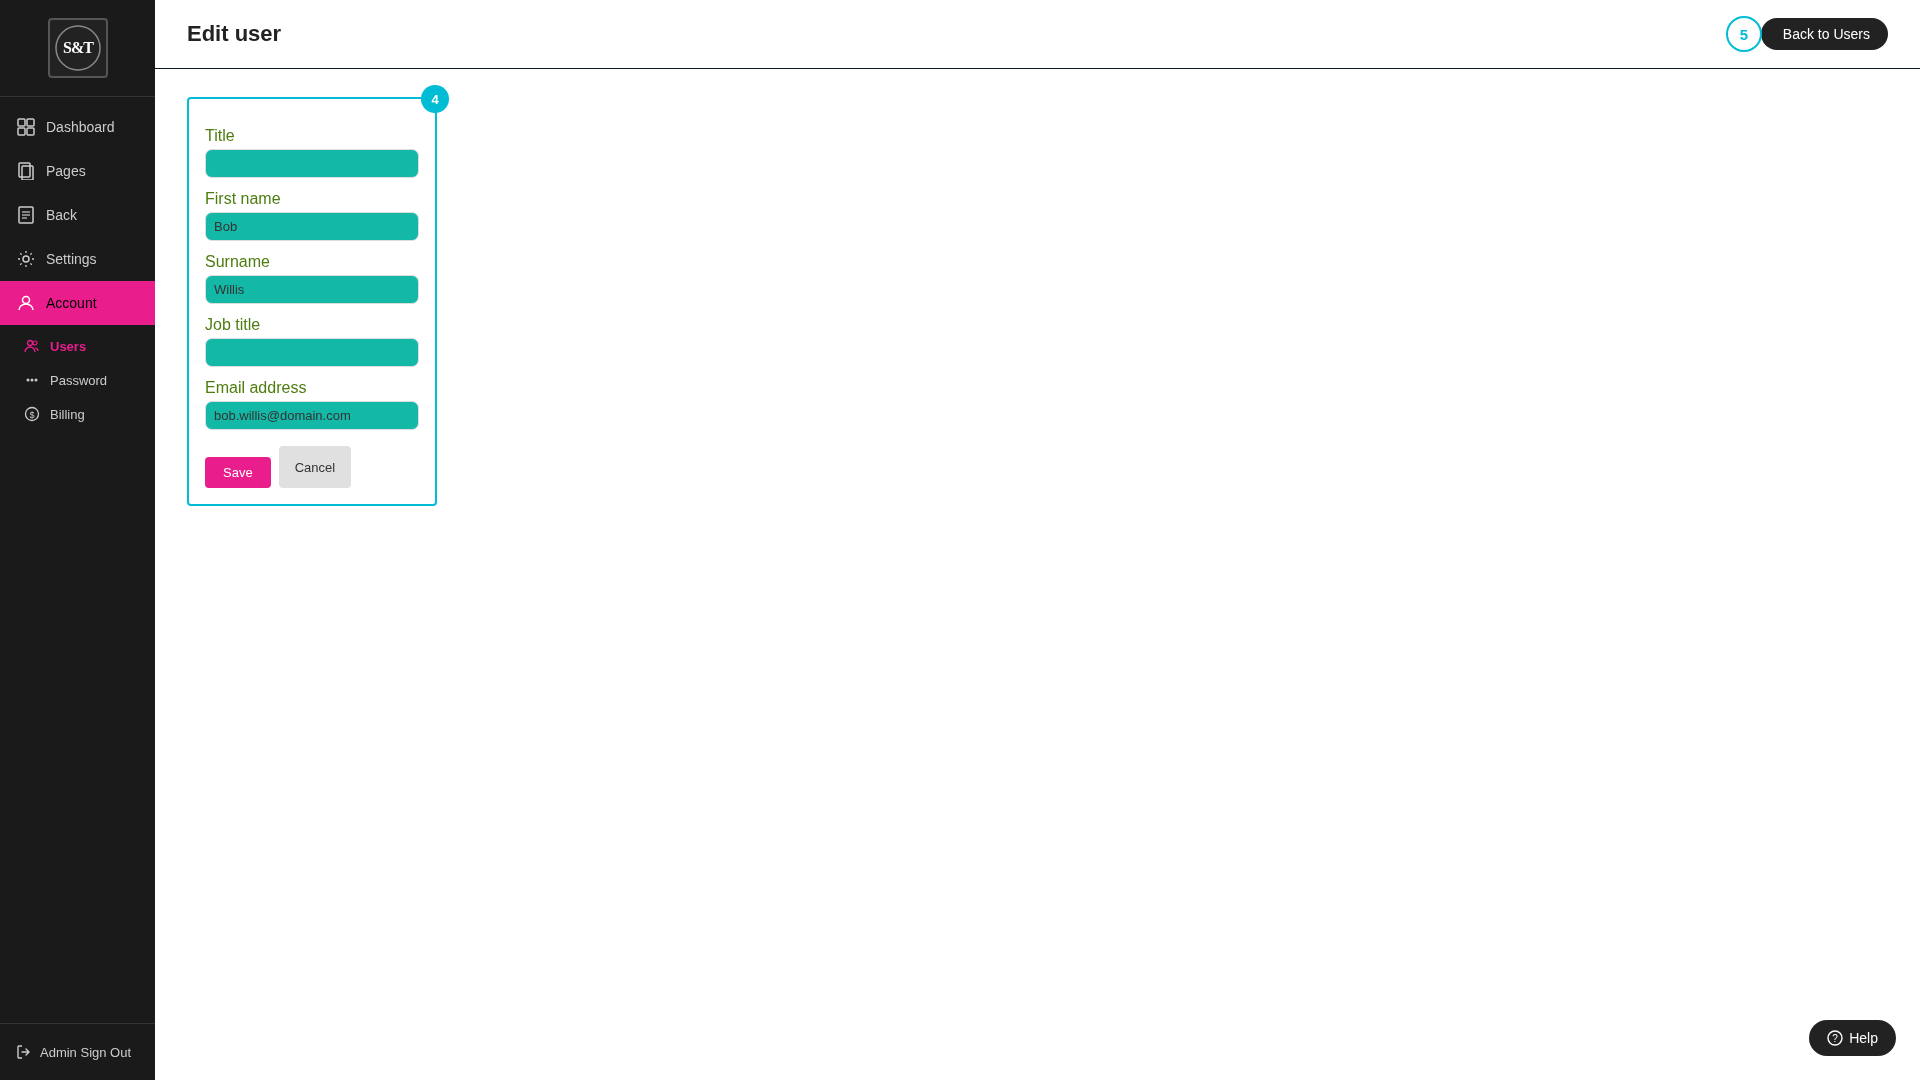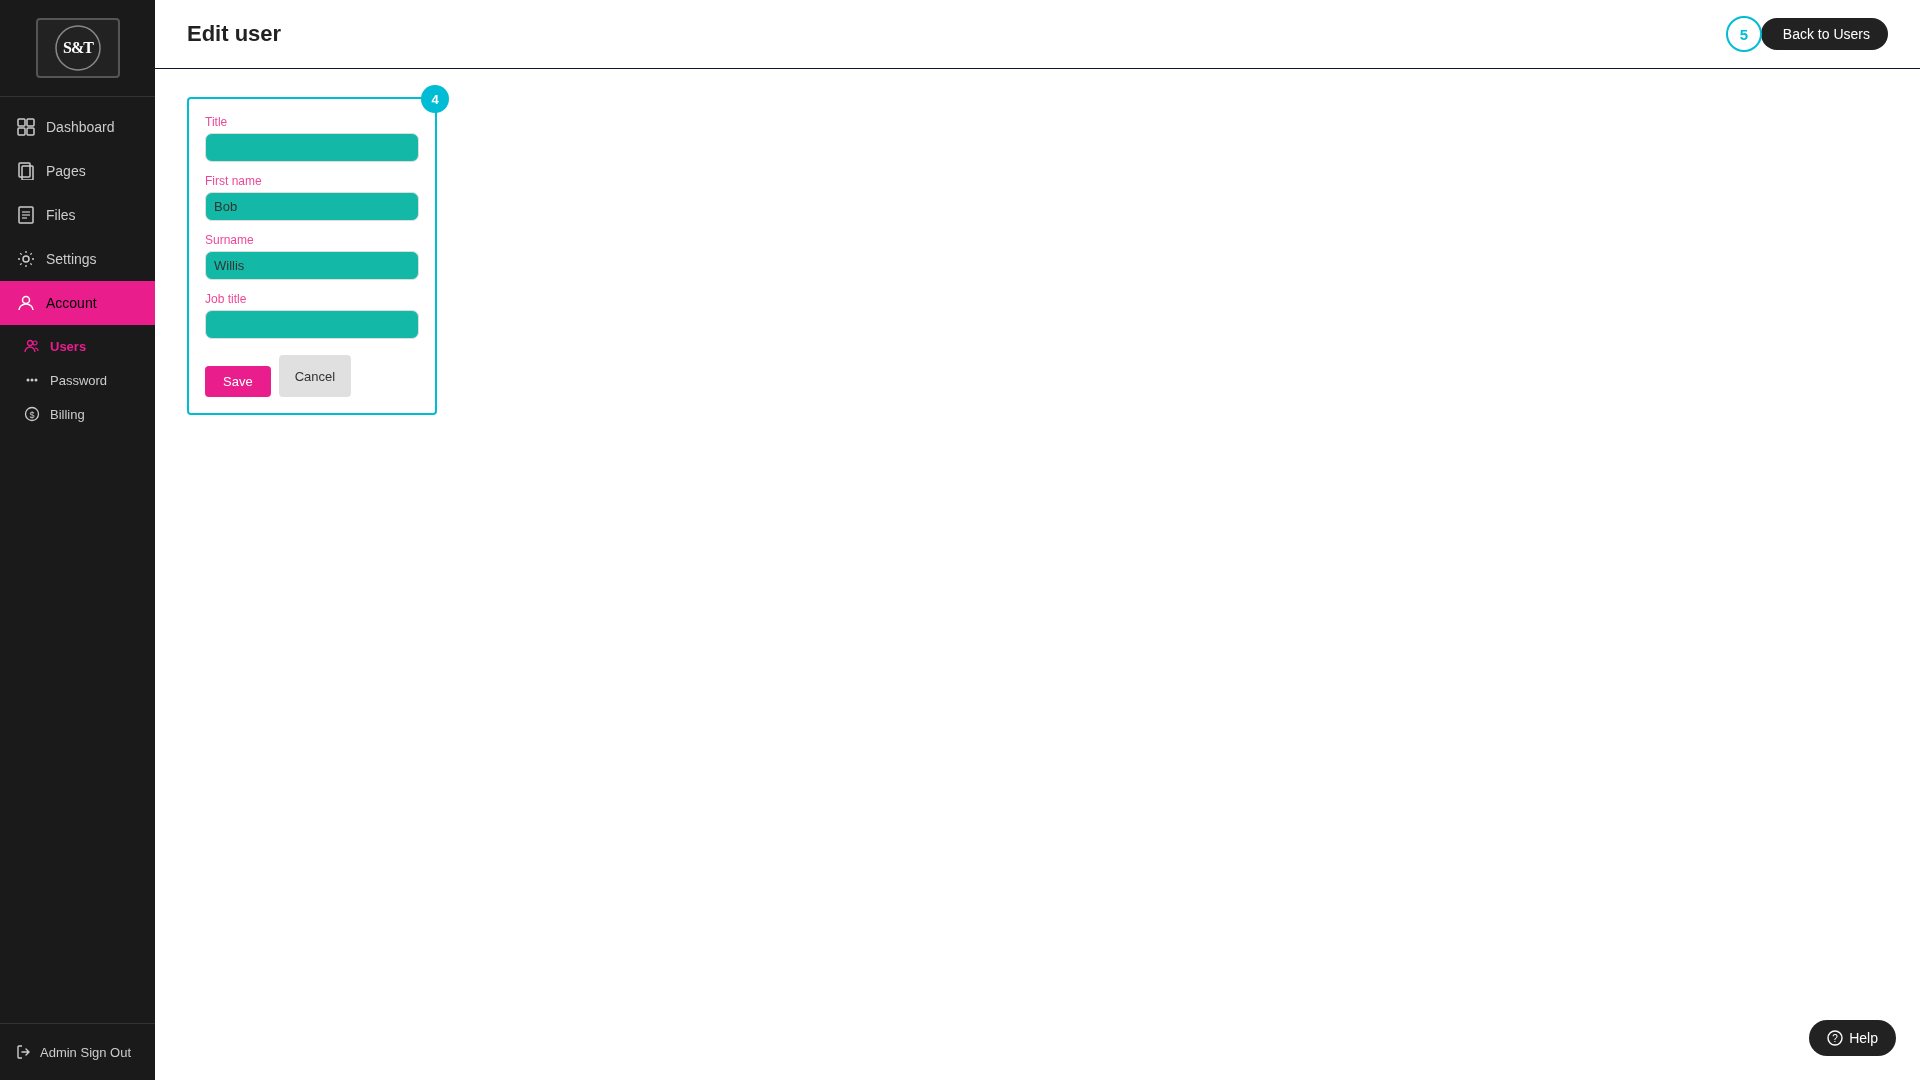--- a/index.html
+++ b/index.html
@@ -18,21 +18,21 @@
 
     .sidebar-logo {
       display: flex;
       align-items: center;
       justify-content: center;
       padding: 18px 12px;
       border-bottom: 1px solid #333;
     }
 
     .logo-box {
-      width: 84px;
+      width: 60px;
       height: 60px;
       background: #222;
       border: 2px solid #555;
       border-radius: 4px;
       display: flex;
       align-items: center;
       justify-content: center;
       font-size: 20px;
       font-weight: bold;
       color: #fff;
@@ -191,23 +191,24 @@
       font-size: 13px;
       font-weight: bold;
     }
 
     .form-group {
       margin-bottom: 12px;
     }
 
     .form-label {
       display: block;
-      font-size: 12px;
-      color: #ec4899;
+      font-size: 16px;
+      color: #4d7c0f;
       margin-bottom: 4px;
+      margin-top: 12px;
     }
 
     .form-input {
       width: 100%;
       padding: 6px 8px;
       border: 1px solid #ddd;
       border-radius: 7px;
       font-size: 13px;
       background: #14b8a6;
       color: #333;
@@ -302,21 +303,21 @@
 
     <div class="nav-item">
       <span class="nav-icon">
         <svg width="18" height="18" viewBox="0 0 18 18" fill="none">
           <rect x="2" y="1" width="14" height="16" rx="1" stroke="#ccc" stroke-width="1.5" fill="none"></rect>
           <line x1="5" y1="6" x2="13" y2="6" stroke="#ccc" stroke-width="1.2"></line>
           <line x1="5" y1="9" x2="13" y2="9" stroke="#ccc" stroke-width="1.2"></line>
           <line x1="5" y1="12" x2="10" y2="12" stroke="#ccc" stroke-width="1.2"></line>
         </svg>
       </span>
-      <span>Files</span>
+      <span>Back</span>
     </div>
 
     <div class="nav-item">
       <span class="nav-icon">
         <svg width="18" height="18" viewBox="0 0 18 18" fill="none">
           <circle cx="9" cy="9" r="3" stroke="#ccc" stroke-width="1.5" fill="none"></circle>
           <path d="M9 1v2M9 15v2M1 9h2M15 9h2M3.22 3.22l1.42 1.42M13.36 13.36l1.42 1.42M3.22 14.78l1.42-1.42M13.36 4.64l1.42-1.42" stroke="#ccc" stroke-width="1.3"></path>
         </svg>
       </span>
       <span>Settings</span>
@@ -412,20 +413,24 @@
       <div class="form-group">
         <label class="form-label">Surname</label>
         <input class="form-input" type="text" value="Willis" style="">
       </div>
 
       <div class="form-group">
         <label class="form-label">Job title</label>
         <input class="form-input" type="text" value="" style="">
       </div>
 
+      <div class="form-group">
+        <label class="form-label">Email address</label>
+        <input class="form-input" type="email" value="bob.willis@domain.com" style="">
+      </div>
 
       <div class="form-actions">
         <button class="btn-save">Save</button>
         <button class="btn-cancel">Cancel</button>
       </div>
     </div>
   </div>
 </div>
 
 <button class="help-btn">

